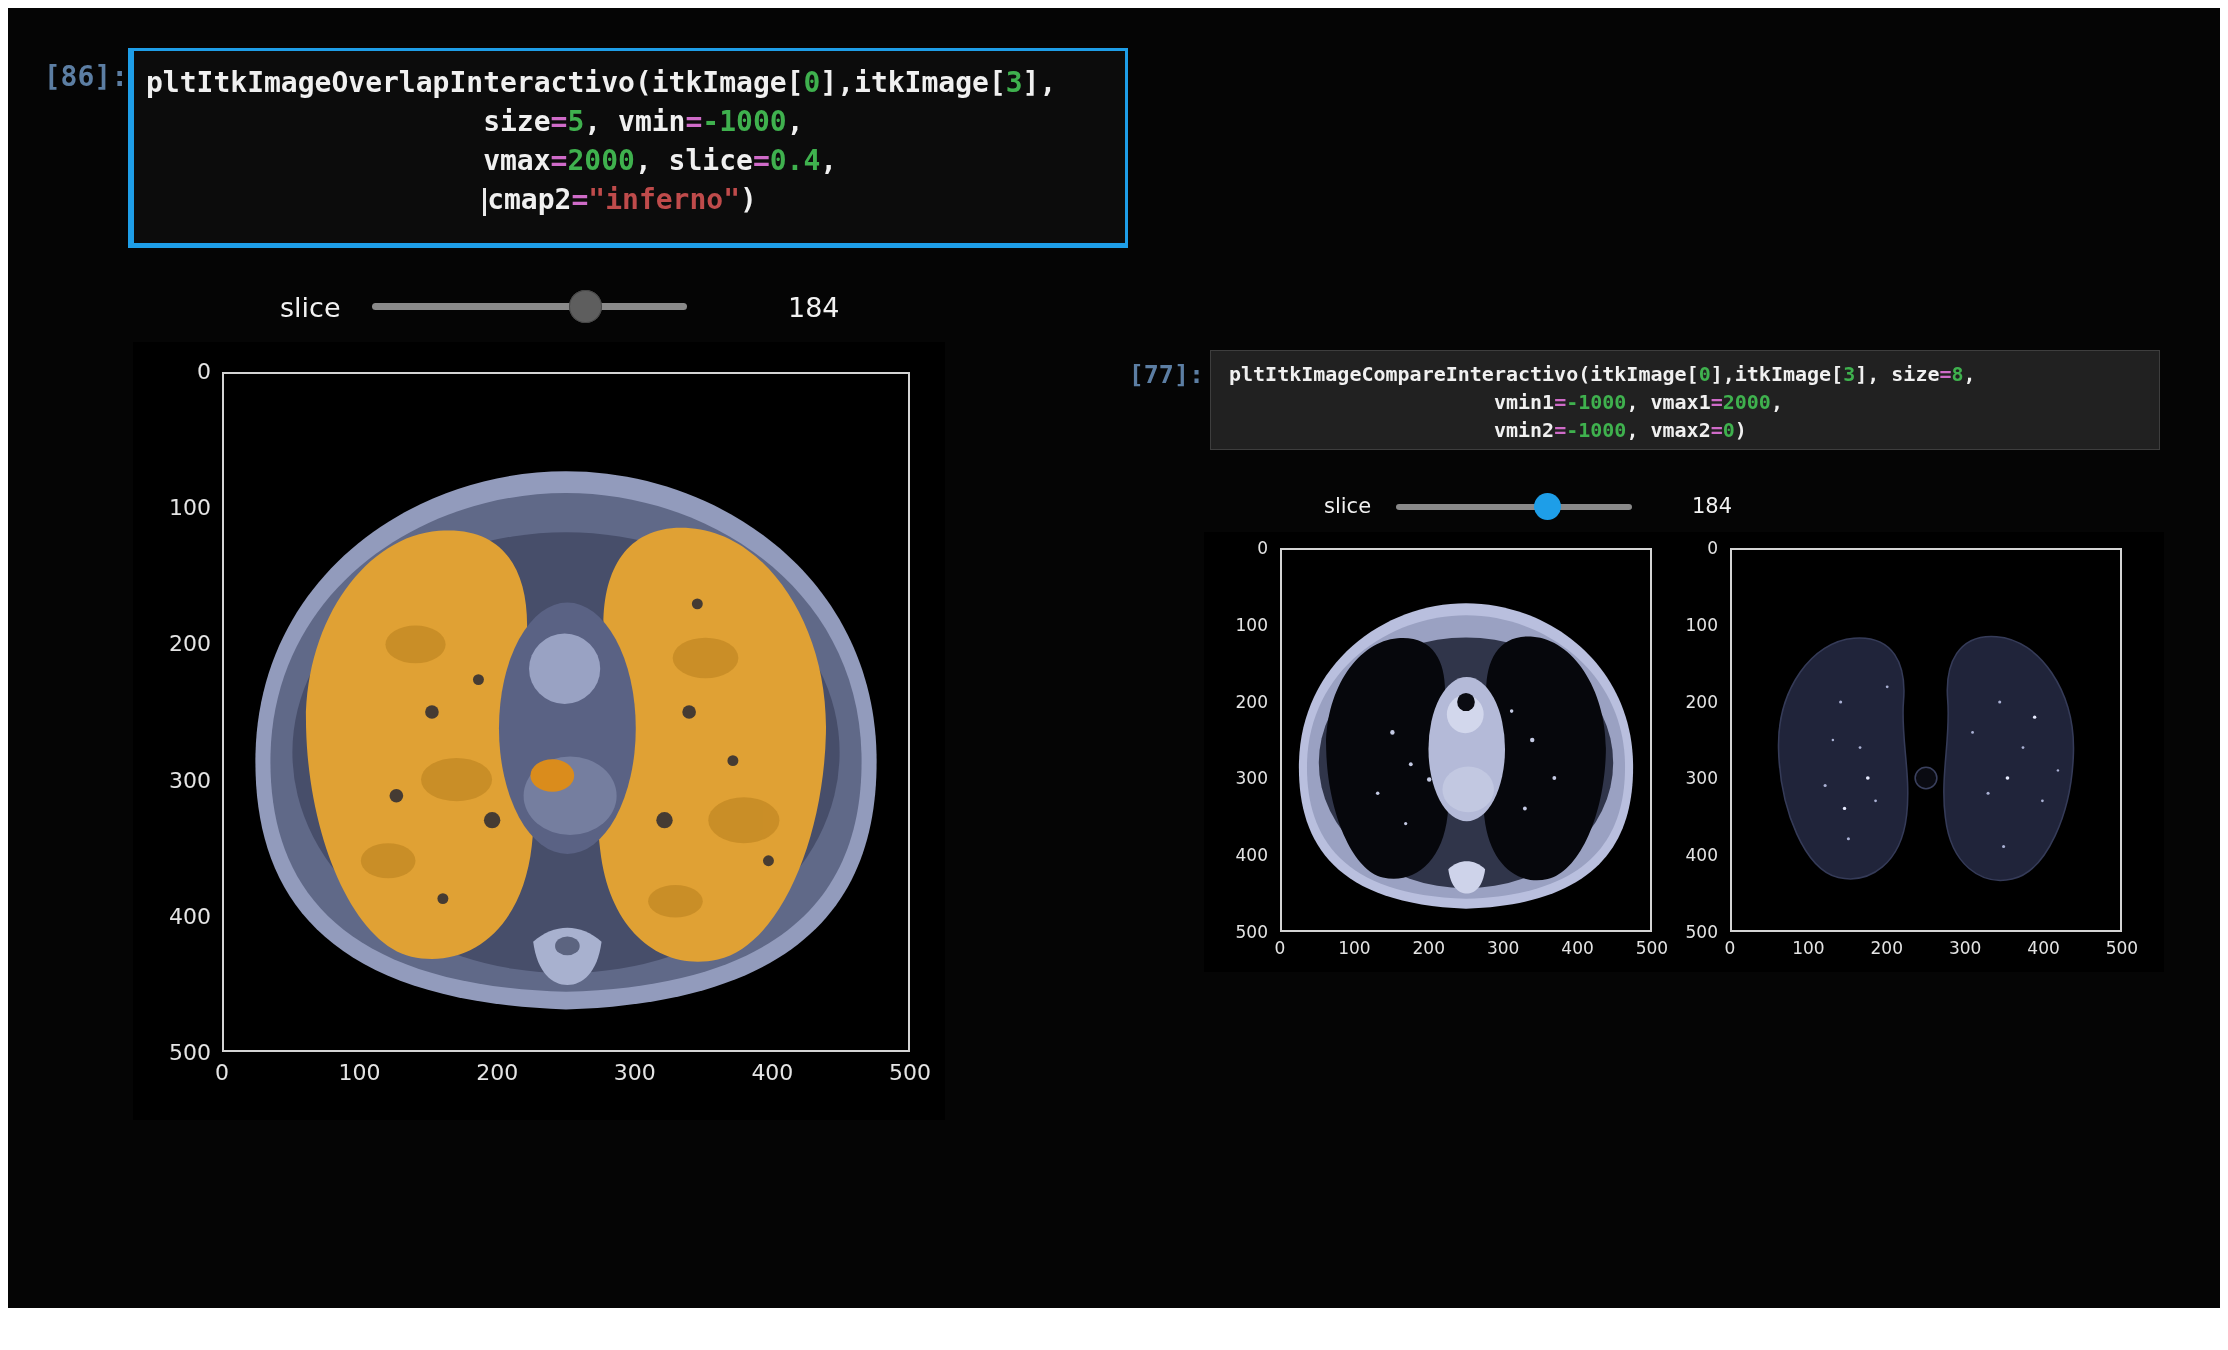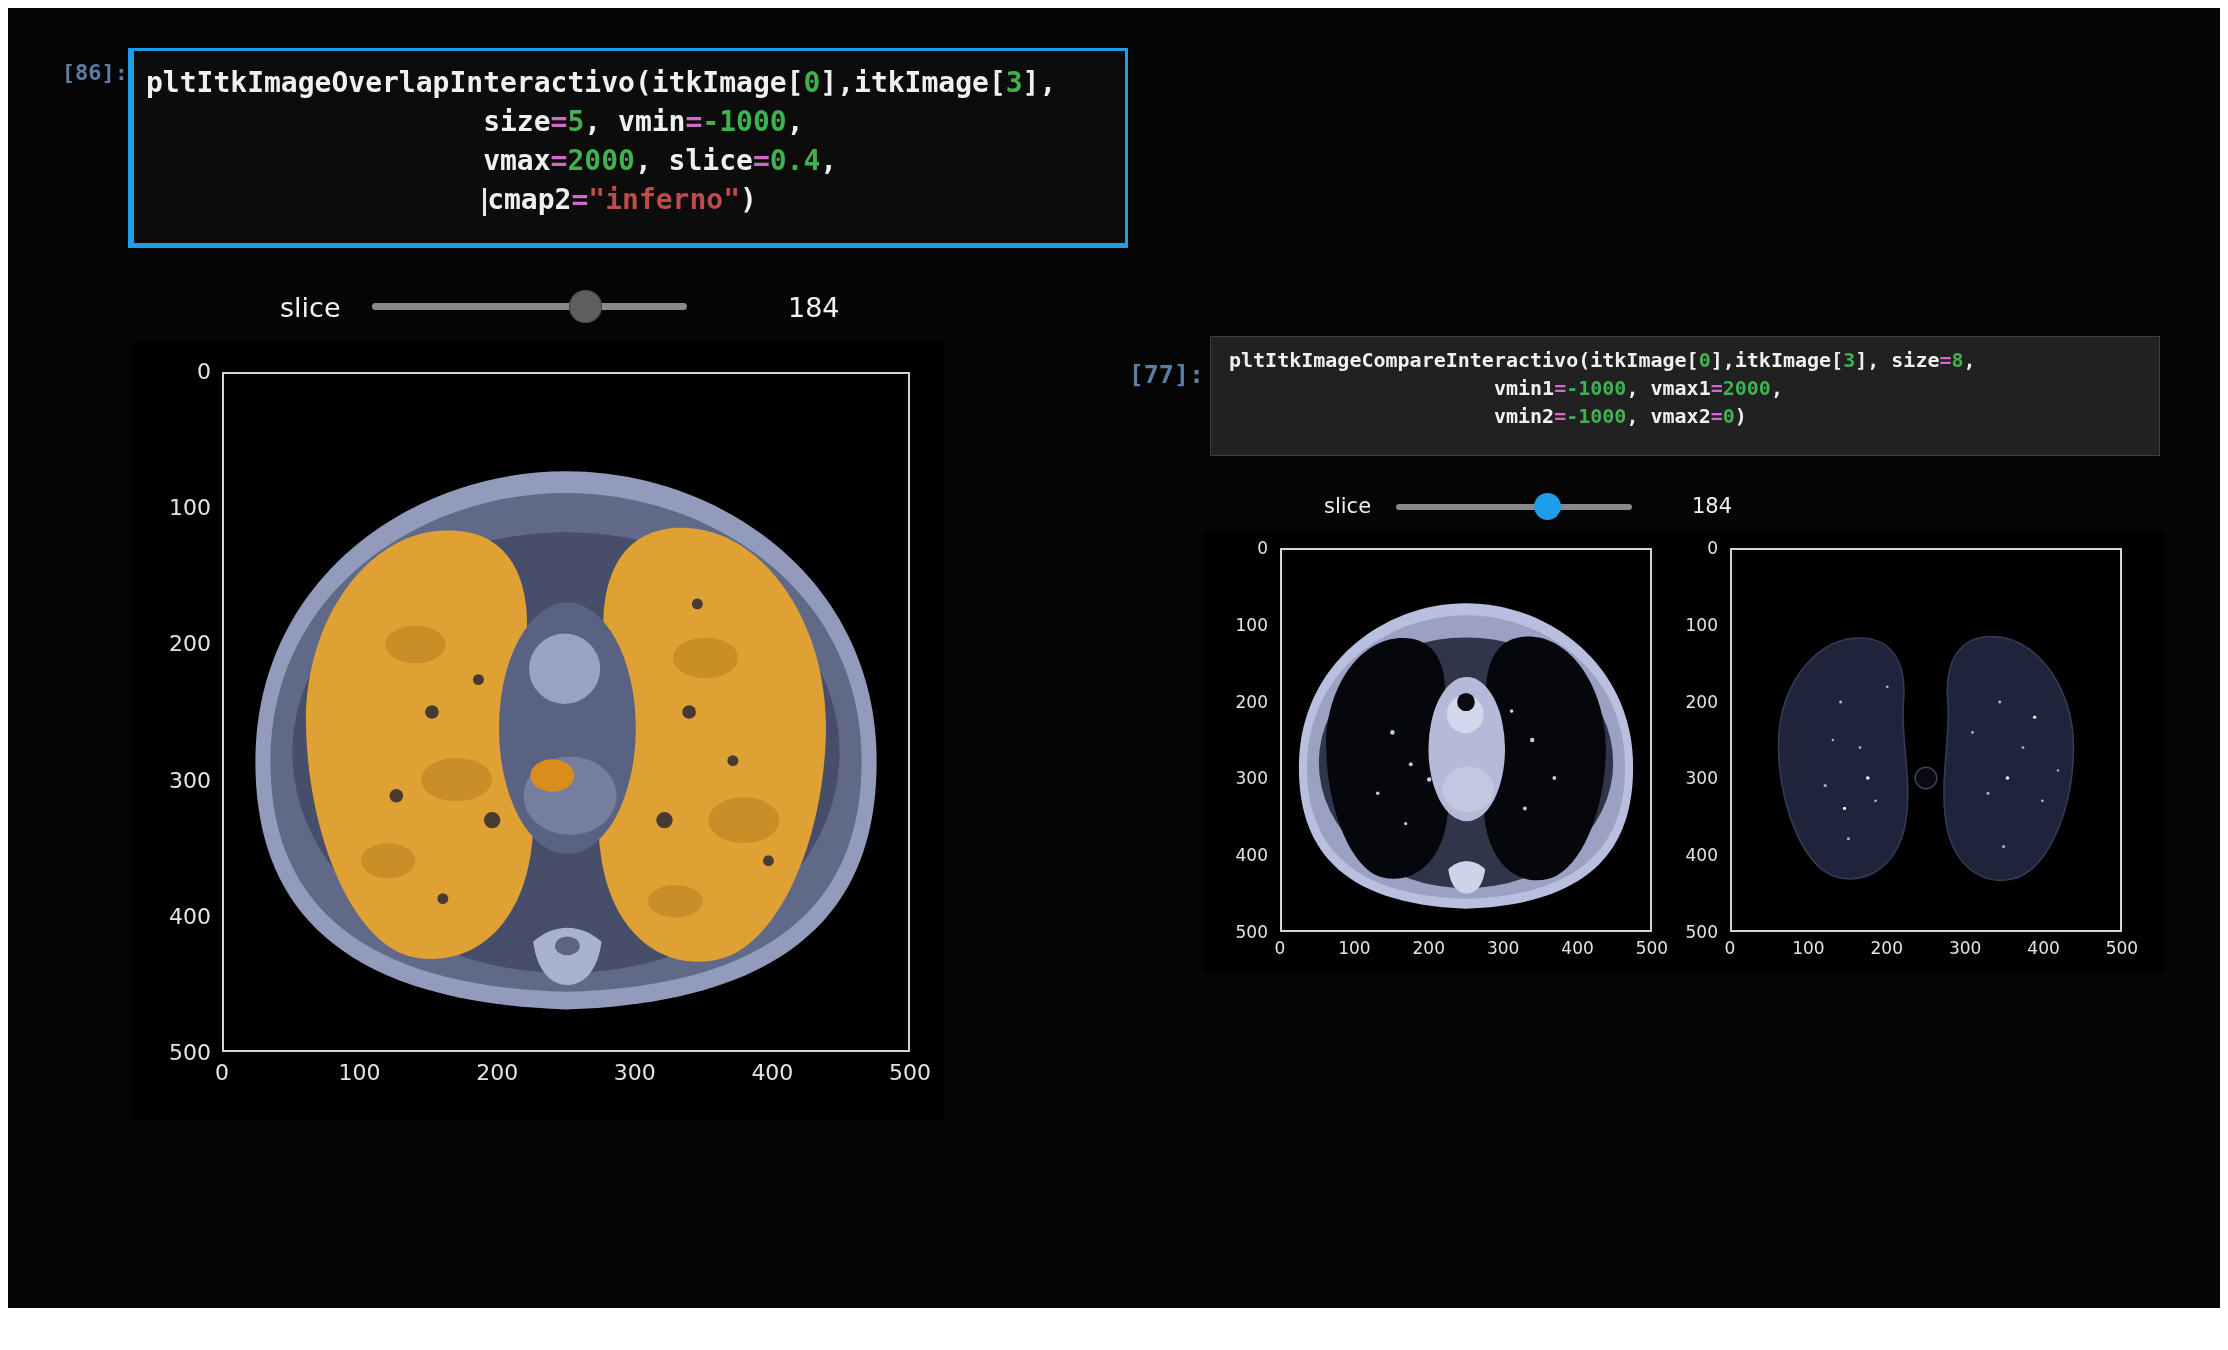--- a/index.html
+++ b/index.html
@@ -4,30 +4,30 @@
 <style>
   *{margin:0;padding:0;box-sizing:border-box}
   html,body{background:#ffffff}
   .stage{position:relative;width:2228px;height:1350px;background:#ffffff;overflow:hidden;
          font-family:"DejaVu Sans",sans-serif}
   .canvas{position:absolute;left:8px;top:8px;width:2212px;height:1300px;background:var(--canvas-bg,#050505)}
 
   
   .prompt{position:absolute;font-family:"DejaVu Sans Mono",monospace;font-weight:700;
           color:var(--prompt,#5c7ea3)}
-  #promptL{left:28px;top:52px;width:92px;font-size:22px;text-align:right}
+  #promptL{left:28px;top:52px;width:92px;font-size:28px;text-align:right}
   #promptR{left:1106px;top:352px;width:90px;font-size:25px;text-align:right}
 
   
   .cell{position:absolute;font-family:"DejaVu Sans Mono",monospace}
   #cellL{left:120px;top:40px;width:1000px;height:200px;background:var(--cell-left-bg,#0c0c0c);
          border:3px solid var(--accent,#1e9ee8);border-left-width:6px;border-bottom-width:5px;
          padding:12px 0 0 12px}
   #cellL .code-line{font-size:28px;line-height:39px;font-weight:700;white-space:pre;color:var(--code-plain,#f0f0f0)}
-  #cellR{left:1202px;top:328px;width:950px;height:120px;background:var(--cell-right-bg,#212121);
+  #cellR{left:1202px;top:342px;width:950px;height:100px;background:var(--cell-right-bg,#212121);
          border:1px solid var(--cell-right-border,#3e3e3e);padding:9px 16px 0 18px}
   #cellR .code-line{font-size:20px;line-height:28px;font-weight:700;white-space:pre;color:var(--code-plain,#f0f0f0)}
 
   .tok-pln{color:var(--code-plain,#f0f0f0)}
   .tok-num{color:var(--code-num,#3fb14e)}
   .tok-op{color:var(--code-op,#cf6bc8)}
   .tok-str{color:var(--code-str,#bf4b4b)}
   .tok-cursor{display:inline-block;width:0;height:28px;border-left:3px solid #eaeaea;
               vertical-align:text-bottom;margin-right:1px}
 

